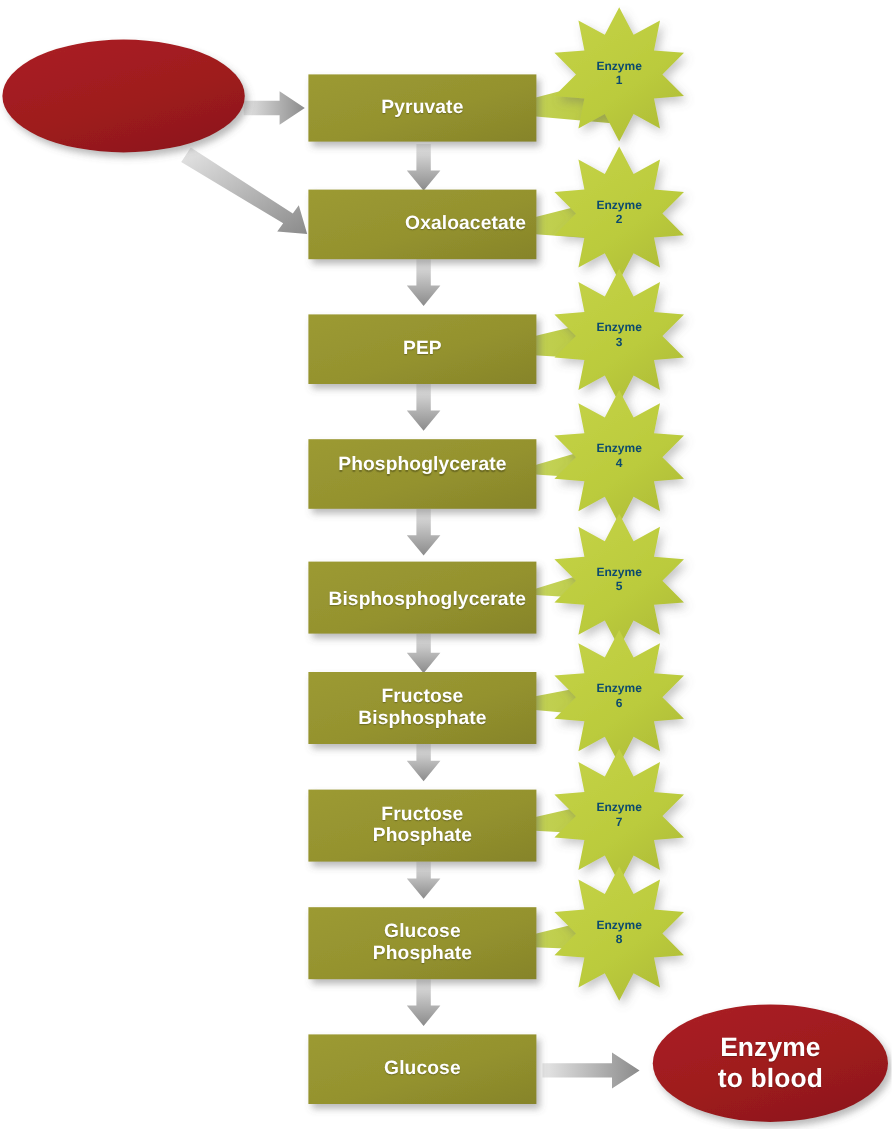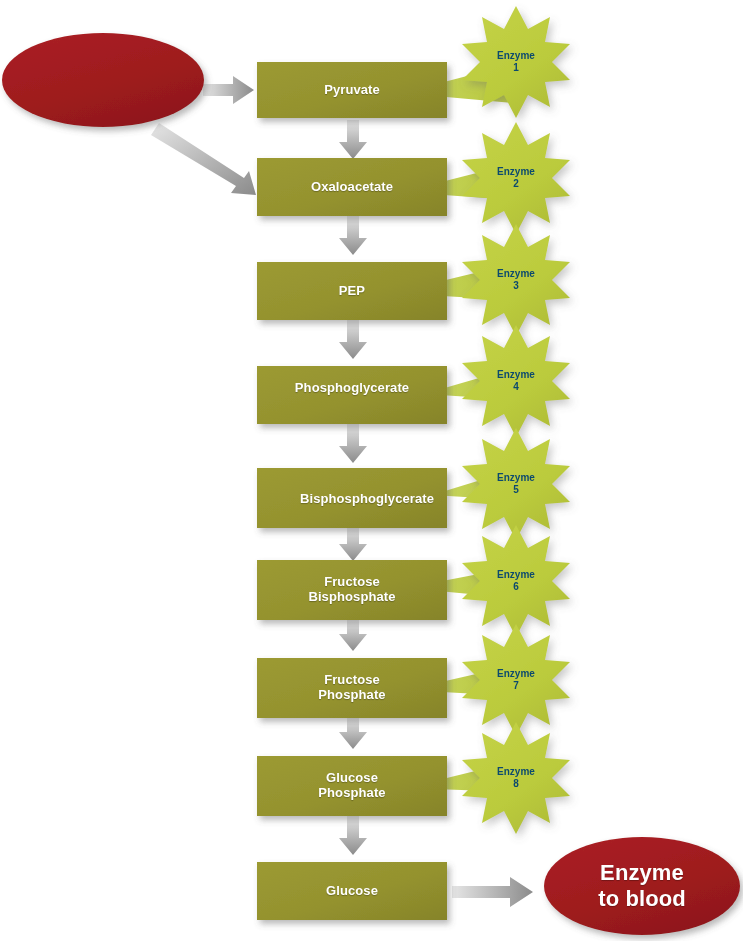--- a/index.html
+++ b/index.html
@@ -20,21 +20,21 @@
     color:#ffffff;
     font-weight:bold;
     text-align:center;
     letter-spacing:.1px;
     line-height:1.12;
     white-space:pre-line;
     display:flex;align-items:center;justify-content:center;
     text-shadow:0 1px 1px rgba(0,0,0,.28);
     pointer-events:none;
   }
-  .box-lbl{font-size:13px;}
+  .box-lbl{font-size:16px;}
   .ell-lbl{font-size:22px;line-height:1.18;}
   .star-lbl{
     position:absolute;
     color:#0c4a6e;
     font-weight:bold;
     font-size:10px;
     line-height:1.22;
     text-align:center;
     white-space:pre-line;
     display:flex;align-items:center;justify-content:center;
@@ -137,24 +137,24 @@
       <path transform="translate(516,680)" d="M0,-56 L12,-33 L34,-45 L29,-20 L54,-18 L36,0 L54,18 L29,20 L34,45 L12,33 L0,56 L-12,33 L-34,45 L-29,20 L-54,18 L-36,0 L-54,-18 L-29,-20 L-34,-45 L-12,-33 Z"></path>
       <path transform="translate(516,778)" d="M0,-56 L12,-33 L34,-45 L29,-20 L54,-18 L36,0 L54,18 L29,20 L34,45 L12,33 L0,56 L-12,33 L-34,45 L-29,20 L-54,18 L-36,0 L-54,-18 L-29,-20 L-34,-45 L-12,-33 Z"></path>
     </g>
 
     <ellipse cx="103" cy="80" rx="101" ry="47" fill="url(#gEll)" filter="url(#shadow)"></ellipse>
     <ellipse cx="642" cy="886" rx="98" ry="49" fill="url(#gEll)" filter="url(#shadow)"></ellipse>
   </svg>
 
 
   <div class="lbl box-lbl" style="left:257px;top:62px;width:190px;height:56px;">Pyruvate</div>
-  <div class="lbl box-lbl" style="left:257px;top:158px;width:190px;height:58px;">Oxaloacetate</div>
+  <div class="lbl box-lbl" style="left:257px;top:158px;width:190px;height:58px;padding-left:36px;">Oxaloacetate</div>
   <div class="lbl box-lbl" style="left:257px;top:262px;width:190px;height:58px;border-radius:23px;">PEP</div>
   <div class="lbl box-lbl" style="left:257px;top:366px;width:190px;height:44px;">Phosphoglycerate</div>
-  <div class="lbl box-lbl" style="left:268px;top:468px;width:198px;height:63px;">Bisphosphoglycerate</div>
+  <div class="lbl box-lbl" style="left:257px;top:468px;width:198px;height:63px;">Bisphosphoglycerate</div>
   <div class="lbl box-lbl" style="left:257px;top:560px;width:190px;height:60px;">Fructose
 Bisphosphate</div>
   <div class="lbl box-lbl" style="left:257px;top:658px;width:190px;height:60px;">Fructose
 Phosphate</div>
   <div class="lbl box-lbl" style="left:257px;top:756px;width:190px;height:60px;">Glucose
 Phosphate</div>
   <div class="lbl box-lbl" style="left:257px;top:862px;width:190px;height:58px;">Glucose</div>
 
   <div class="star-lbl" style="left:466px;top:36px;width:100px;height:52px;">Enzyme
 1</div>

